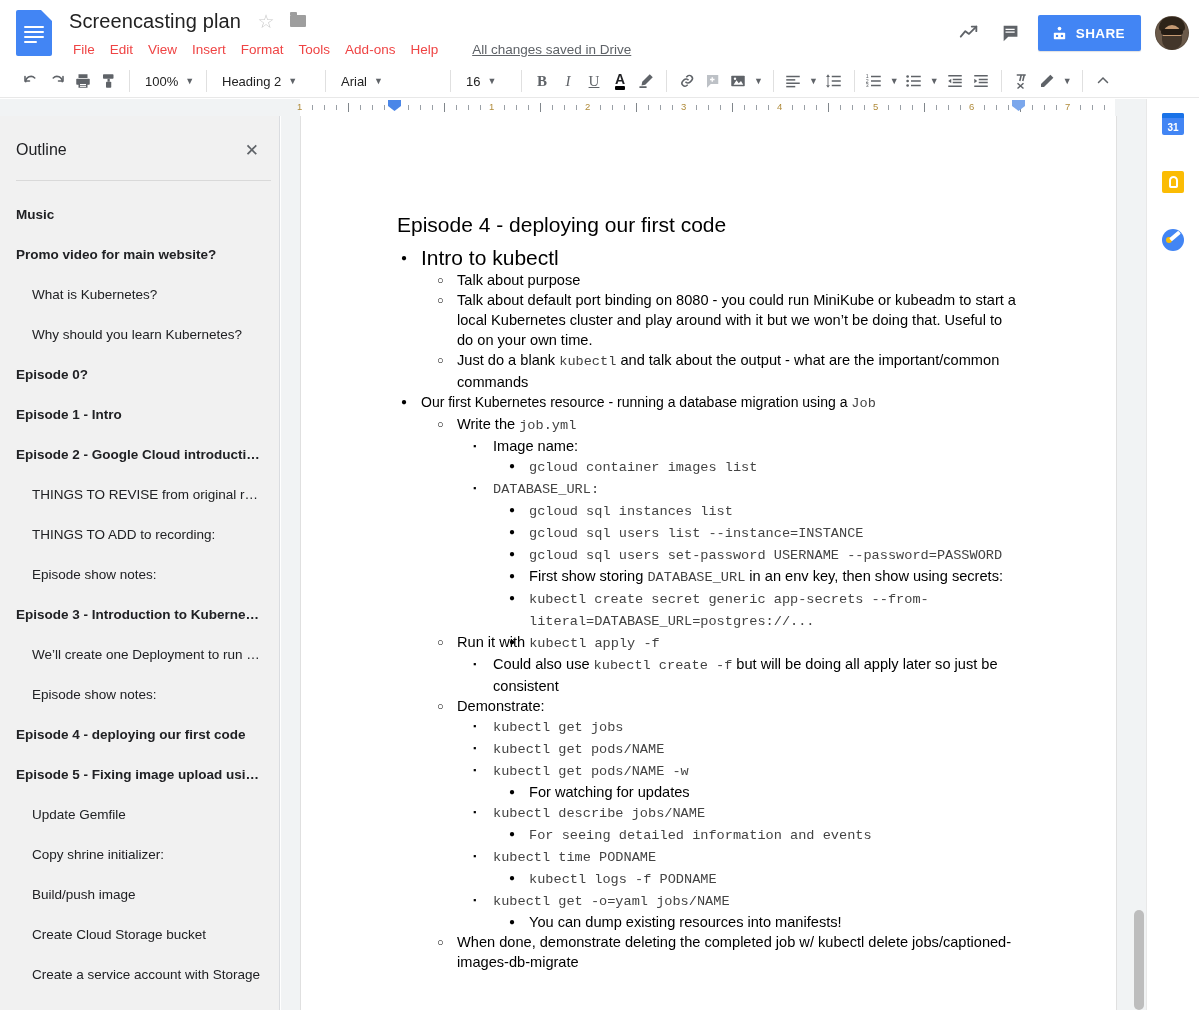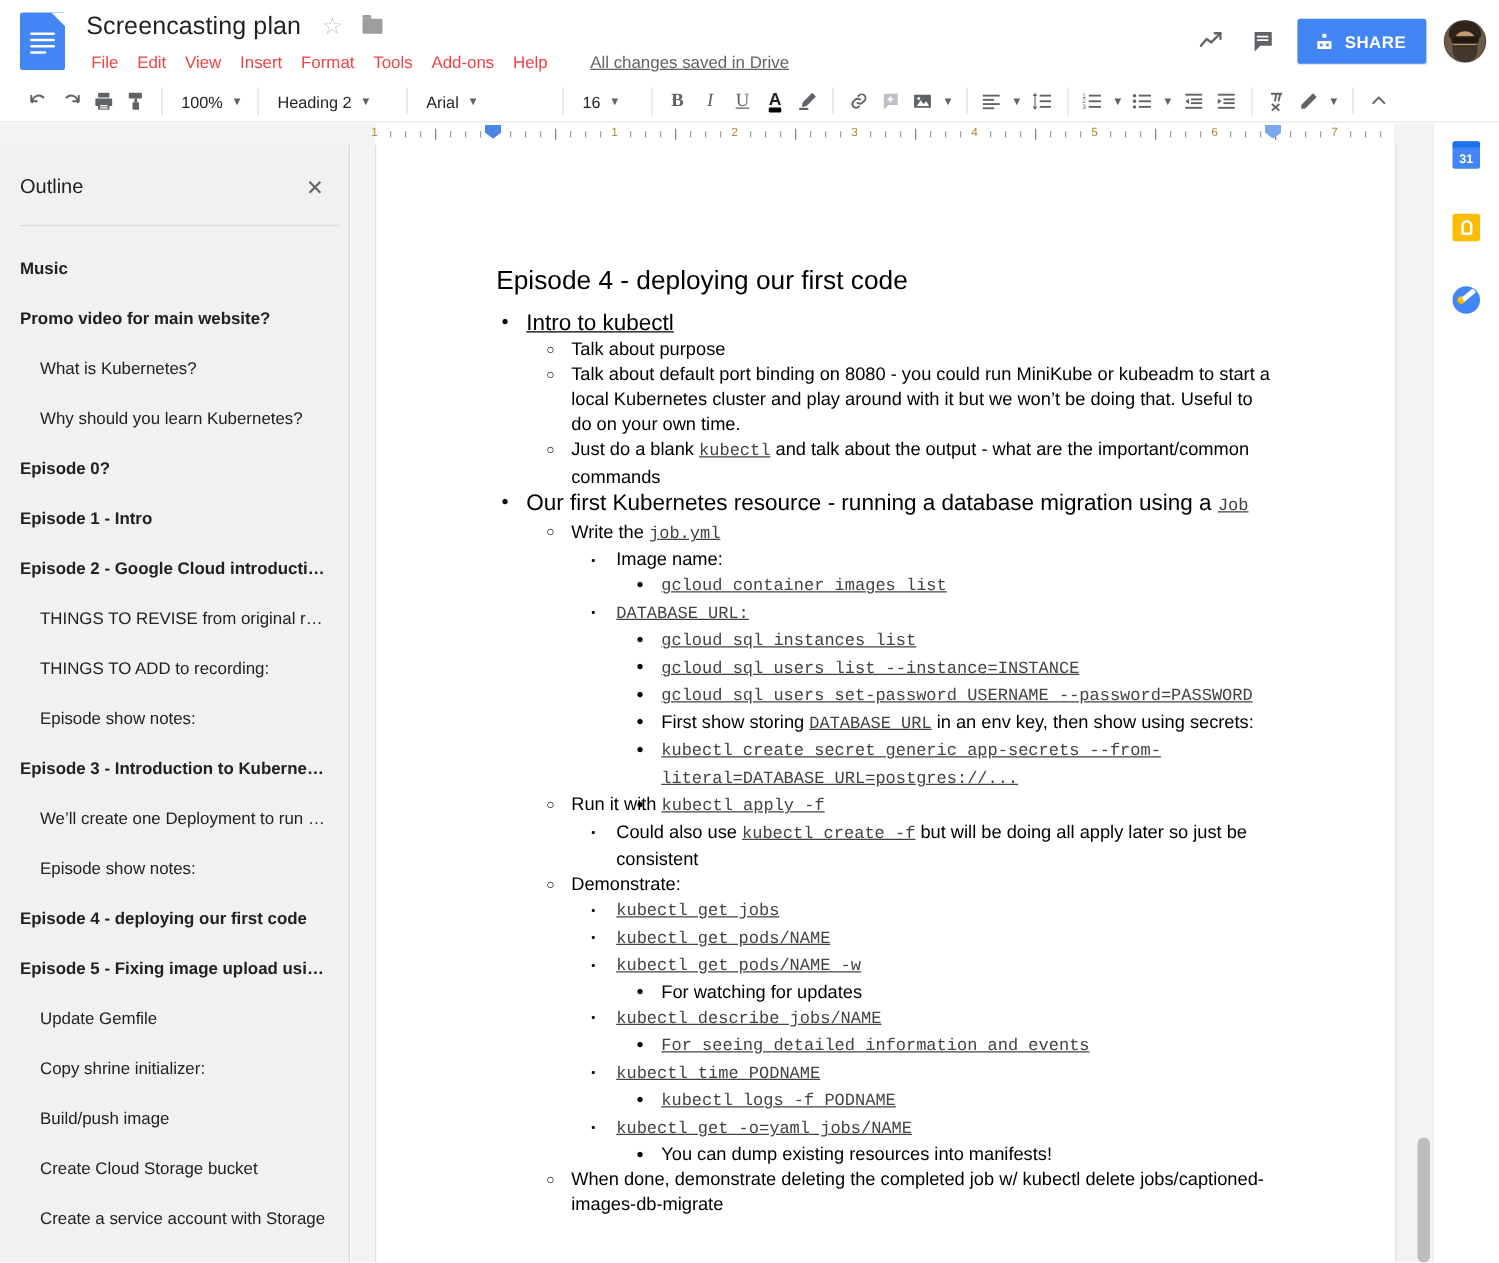--- a/index.html
+++ b/index.html
@@ -172,21 +172,21 @@
   .doc-li > .bullet {
     position: absolute; left: -18px; top: 0; width: 14px; text-align: left;
     color: #000; font-size: 13px; line-height: 20px;
   }
   .lvl-a > .bullet { font-size: 10px; }
   .lvl-b > .bullet { font-size: 11px; }
   .lvl-c > .bullet { font-size: 9px; }
   .lvl-d > .bullet { font-size: 10px; }
   code, .mono {
     font-family: "Liberation Mono", "DejaVu Sans Mono", monospace;
-    font-size: 13.6px; color: #434343; letter-spacing: 0; text-decoration: underline;
+    font-size: 13.6px; color: #434343; letter-spacing: 0;
   }
 
   
   .v-scroll {
     position: absolute; right: 53px; top: 116px; width: 14px; height: 894px;
     background: transparent;
   }
   .v-scroll .thumb {
     position: absolute; left: 2px; top: 794px; width: 10px; height: 100px;
     background: #bdbdbd; border-radius: 5px; cursor: pointer;
@@ -577,25 +577,25 @@
         <div class="ol-item lvl2">Build/push image</div>
         <div class="ol-item lvl2">Create Cloud Storage bucket</div>
         <div class="ol-item lvl2">Create a service account with Storage</div>
       </div>
   </div>
 
   <div class="canvas">
     <div class="page">
       <div class="doc-h2">Episode 4 - deploying our first code</div>
       <div id="doc-body">
-          <div class="doc-li lvl-a" style="position: relative; margin-left: 0px; padding-left: 24px;"><span class="bullet" style="left: 4px;">●</span><span><span style="font-size: 18px; text-decoration: underline;">Intro to kubectl</span></span></div>
+          <div class="doc-li lvl-a" style="position: relative; margin-left: 0px; padding-left: 24px;"><span class="bullet" style="left: 4px;">●</span><span><span style="font-size: 21px;">Intro to kubectl</span></span></div>
           <div class="doc-li lvl-b" style="position: relative; margin-left: 36px; padding-left: 24px;"><span class="bullet" style="left: 4px;">○</span><span><span style="font-size: 14.6px;">Talk about purpose</span></span></div>
           <div class="doc-li lvl-b" style="position: relative; margin-left: 36px; padding-left: 24px;"><span class="bullet" style="left: 4px;">○</span><span><span style="font-size: 14.6px;">Talk about default port binding on 8080 - you could run MiniKube or kubeadm to start a local Kubernetes cluster and play around with it but we won’t be doing that. Useful to do on your own time.</span></span></div>
           <div class="doc-li lvl-b" style="position: relative; margin-left: 36px; padding-left: 24px;"><span class="bullet" style="left: 4px;">○</span><span><span style="font-size: 14.6px;">Just do a blank </span><code>kubectl</code><span style="font-size: 14.6px;"> and talk about the output - what are the important/common commands</span></span></div>
-          <div class="doc-li lvl-a" style="position: relative; margin-left: 0px; padding-left: 24px;"><span class="bullet" style="left: 4px;">●</span><span><span style="font-size: 18px;">Our first Kubernetes resource - running a database migration using a </span><code>Job</code></span></div>
+          <div class="doc-li lvl-a" style="position: relative; margin-left: 0px; padding-left: 24px;"><span class="bullet" style="left: 4px;">●</span><span><span style="font-size: 14px;">Our first Kubernetes resource - running a database migration using a </span><code>Job</code></span></div>
           <div class="doc-li lvl-b" style="position: relative; margin-left: 36px; padding-left: 24px;"><span class="bullet" style="left: 4px;">○</span><span><span style="font-size: 14.6px;">Write the </span><code>job.yml</code></span></div>
           <div class="doc-li lvl-c" style="position: relative; margin-left: 72px; padding-left: 24px;"><span class="bullet" style="left: 4px;">▪</span><span><span style="font-size: 14.6px;">Image name:</span></span></div>
           <div class="doc-li lvl-d" style="position: relative; margin-left: 108px; padding-left: 24px;"><span class="bullet" style="left: 4px;">●</span><span><code>gcloud container images list</code></span></div>
           <div class="doc-li lvl-c" style="position: relative; margin-left: 72px; padding-left: 24px;"><span class="bullet" style="left: 4px;">▪</span><span><code>DATABASE_URL:</code></span></div>
           <div class="doc-li lvl-d" style="position: relative; margin-left: 108px; padding-left: 24px;"><span class="bullet" style="left: 4px;">●</span><span><code>gcloud sql instances list</code></span></div>
           <div class="doc-li lvl-d" style="position: relative; margin-left: 108px; padding-left: 24px;"><span class="bullet" style="left: 4px;">●</span><span><code>gcloud sql users list --instance=INSTANCE</code></span></div>
           <div class="doc-li lvl-d" style="position: relative; margin-left: 108px; padding-left: 24px;"><span class="bullet" style="left: 4px;">●</span><span><code>gcloud sql users set-password USERNAME --password=PASSWORD</code></span></div>
           <div class="doc-li lvl-d" style="position: relative; margin-left: 108px; padding-left: 24px;"><span class="bullet" style="left: 4px;">●</span><span><span style="font-size: 14.6px;">First show storing </span><code>DATABASE_URL</code><span style="font-size: 14.6px;"> in an env key, then show using secrets:</span></span></div>
           <div class="doc-li lvl-d" style="position: relative; margin-left: 108px; padding-left: 24px;"><span class="bullet" style="left: 4px;">●</span><span><code>kubectl create secret generic app-secrets --from-literal=DATABASE_URL=postgres://...</code></span></div>
           <div class="doc-li lvl-d" style="position: relative; margin-left: 108px; padding-left: 24px;"><span class="bullet" style="left: 4px;">●</span><span><code></code></span></div>

